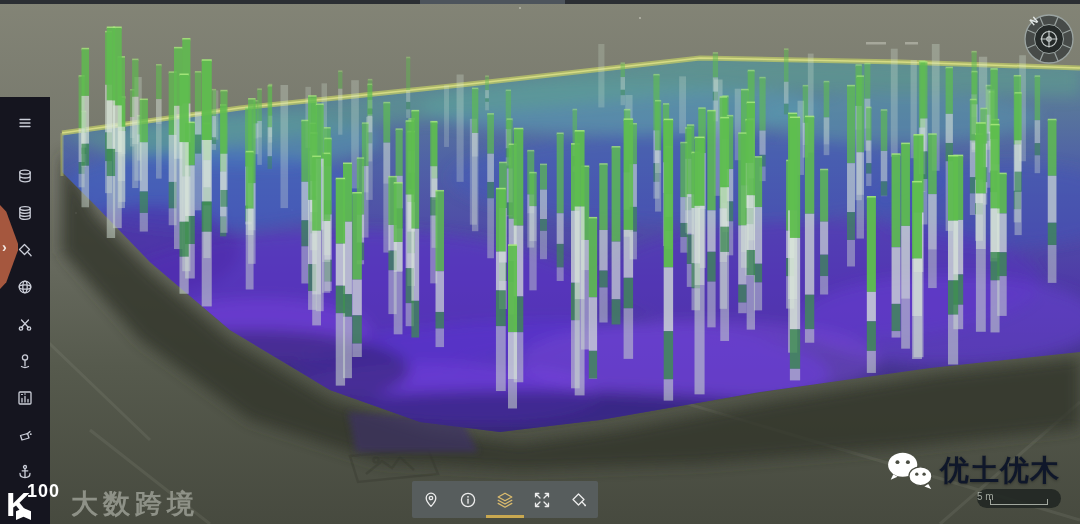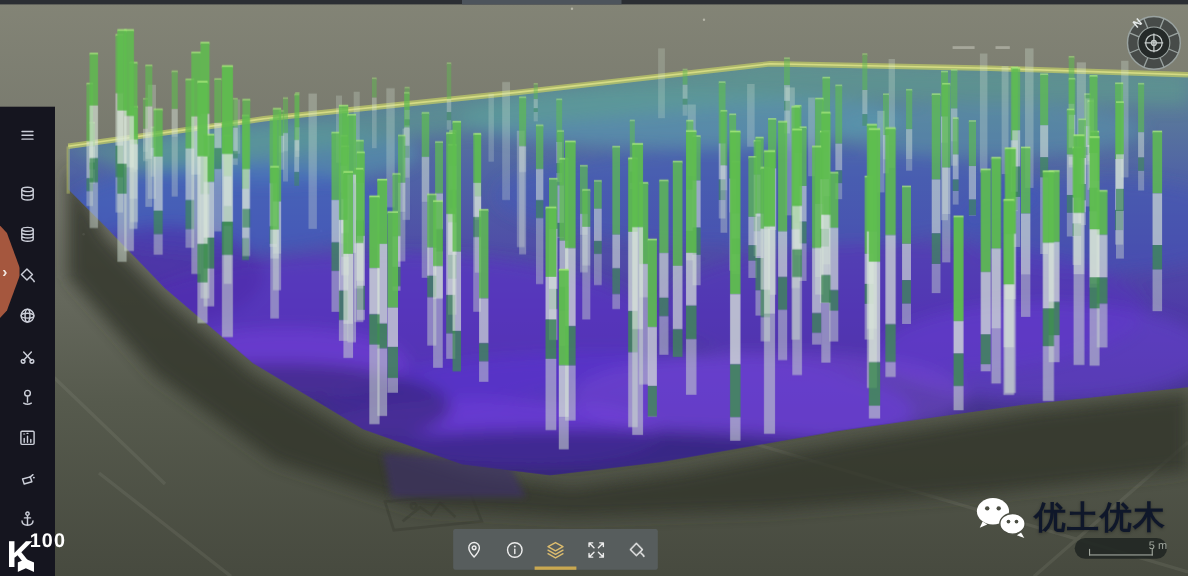--- a/index.html
+++ b/index.html
@@ -46,21 +46,21 @@
   .wm-left .cn { font-size:27px; font-weight:bold; color:#8e9187; letter-spacing:5px; line-height:1; padding-bottom:3px; }
 
   
   .wm-right { position:absolute; left:886px; top:450px; display:flex; align-items:center; gap:6px; z-index:9; }
   .wm-right .cn { font-size:29px; font-weight:bold; color:#0f172a; letter-spacing:1px;
                   text-shadow:0 1px 3px rgba(0,0,0,0.35); }
 
   
   .scalebar { position:absolute; left:977px; top:489px; width:84px; height:19px; background:rgba(32,37,34,0.88);
               border-radius:10px; z-index:9; }
-  .scalebar .txt { position:absolute; width:100%; text-align:right; top:2px; font-size:10px; color:#a2a89f; }
+  .scalebar .txt { position:absolute; width:100%; text-align:left; top:2px; font-size:10px; color:#a2a89f; }
   .scalebar .bracket { position:absolute; left:13px; right:13px; bottom:3px; height:6px;
                        border-left:1px solid #a2a89f; border-right:1px solid #a2a89f; border-bottom:1px solid #a2a89f; }
 </style>
 </head>
 <body>
 
 <div id="stage">
 
   <svg id="scene" width="1080" height="524">
       <defs>
@@ -1351,20 +1351,21 @@
   </div>
 
   <div class="wm-left">
     <div class="k-logo">
       <span class="k">K</span>
       <span class="hundred">100</span>
       <svg width="15" height="12" viewBox="0 0 14 11">
         <path d="M0 3 L7 0 L7 8 L0 11 Z M7 0 L14 3 L14 11 L7 8 Z" fill="#fff"></path>
         </svg>
     </div>
+    <span class="cn">大数跨境</span>
   </div>
 
   <div class="wm-right">
     <svg width="48" height="42" viewBox="0 0 46 40">
       <ellipse cx="16" cy="14" rx="14" ry="11.5" fill="#fff"></ellipse>
       <path d="M7 23l-2.5 5.5 6.5-3z" fill="#fff"></path>
       <circle cx="11" cy="11.5" r="1.9" fill="#4a4d42"></circle>
         <circle cx="21" cy="11.5" r="1.9" fill="#4a4d42"></circle>
       <ellipse cx="33" cy="25" rx="11" ry="9" fill="#fff" stroke="#4a4d42" stroke-width="1.2"></ellipse>
       <path d="M40.5 32.5l2.8 4.8-6.5-2.4z" fill="#fff"></path>

